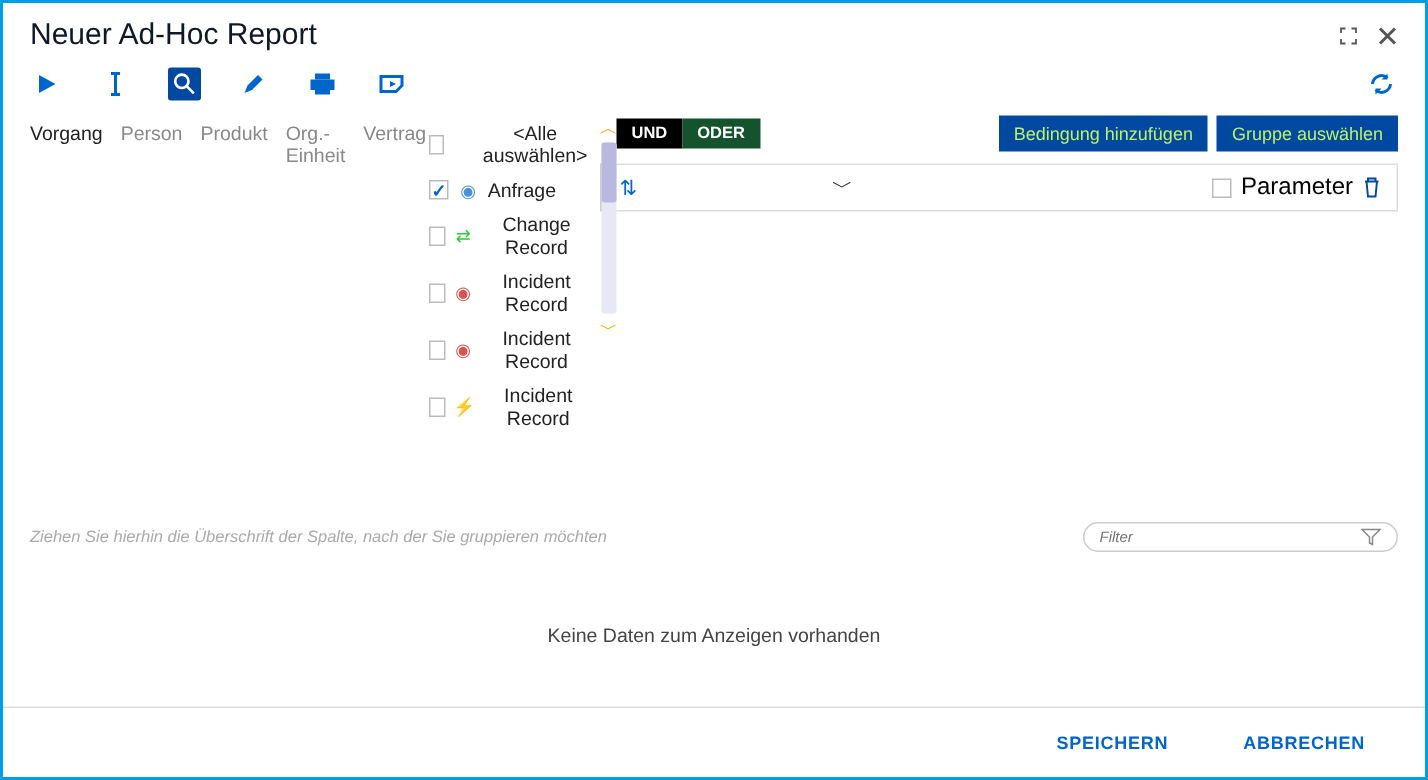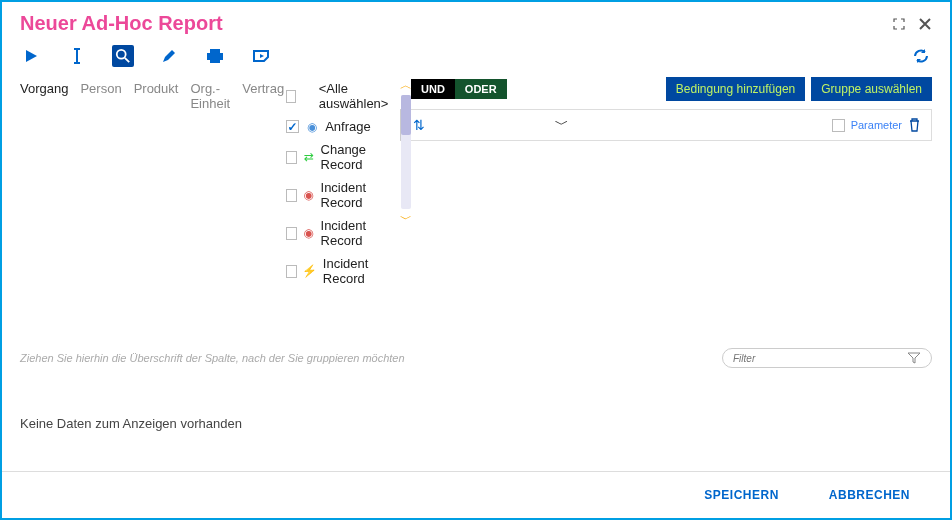--- a/index.html
+++ b/index.html
@@ -1,63 +1,63 @@
 <!DOCTYPE html>
 <html><head>
 <meta charset="utf-8">
 <style>
 * { box-sizing: border-box; margin: 0; padding: 0; }
 body { font-family: Arial, sans-serif; font-size: 13px; color: #333; background: #fff; }
 .dialog { width: 952px; height: 520px; border: 2px solid #009fe3; display: flex; flex-direction: column; }
 .header { display: flex; align-items: center; justify-content: space-between; padding: 10px 18px 6px 18px; }
-.title { font-size: 20px; font-weight: bold; color: #ec4899; }
+.title { font-size: 20px; font-weight: normal; color: #0f172a; }
 .header-icons { display: flex; gap: 12px; align-items: center; }
 .hdr-icon { width: 14px; height: 14px; cursor: pointer; display: flex; align-items: center; justify-content: center; color: #555; }
 .toolbar { display: flex; align-items: center; justify-content: space-between; padding: 4px 18px 10px 18px; }
 .toolbar-left { display: flex; align-items: center; gap: 24px; }
 .tb-btn { width: 22px; height: 22px; cursor: pointer; display: flex; align-items: center; justify-content: center; color: #0066cc; }
 .tb-btn.active { background: #0048a0; color: #fff; padding: 3px; border-radius: 2px; }
 .refresh { color: #0066cc; cursor: pointer; }
 .content { display: flex; flex: 1; padding: 0 18px; gap: 12px; min-height: 0; }
 .left-panel { width: 360px; display: flex; flex-direction: row; }
 .tabs { display: flex; gap: 12px; padding: 4px 0 10px 0; }
 .tab { cursor: pointer; color: #888; font-size: 13px; }
 .tab.active { color: #222; font-weight: 500; }
 .list-wrap { position: relative; flex: 1; display: flex; }
 .list { flex: 1; overflow: hidden; }
-.item { display: flex; align-items: center; gap: 6px; padding: 4px 2px; }
+.item { display: flex; align-items: center; gap: 6px; padding: 4px 2px; text-align: center; }
 .chkbox { width: 13px; height: 13px; border: 1px solid #bbb; background: #fff; cursor: pointer; display: flex; align-items: center; justify-content: center; }
 .chkbox.checked::after { content: "✓"; color: #0066cc; font-size: 12px; line-height: 1; font-weight: bold; }
 .item-icon { width: 14px; height: 14px; display: flex; align-items: center; justify-content: center; font-size: 12px; }
 .item-label { color: #222; }
 .scroll-col { width: 18px; display: flex; flex-direction: column; align-items: center; justify-content: space-between; padding: 2px 0 2px 0; height: 150px; }
 .chev { color: #f7a600; font-size: 12px; cursor: pointer; line-height: 1; }
 .scroll-track { flex: 1; width: 10px; background: #e8e8f5; margin: 4px 0; border-radius: 2px; position: relative; }
 .scroll-thumb { position: absolute; top: 0; left: 0; right: 0; height: 40px; background: #b8b8e0; border-radius: 2px; }
 .right-panel { flex: 1; display: flex; flex-direction: column; }
 .cond-header { display: flex; align-items: center; justify-content: space-between; margin-bottom: 8px; }
 .logic-group { display: flex; }
 .logic-btn { padding: 4px 10px; font-size: 11px; color: #fff; cursor: pointer; font-weight: bold; }
 .logic-und { background: #000000; margin-left: 19px; }
 .logic-oder { background: #14532d; }
 .cond-btns { display: flex; gap: 6px; }
 .btn-primary { background: #0048a0; color: #bef264; padding: 5px 10px; font-size: 12px; border: none; cursor: pointer; }
 .cond-row { display: flex; align-items: center; border: 1px solid #ddd; border-left: 3px solid #ccc; padding: 6px 10px; gap: 10px; margin-left: 8px; }
 .sort-icon { color: #0066cc; cursor: pointer; font-size: 14px; }
 .dropdown-arrow { margin-left: auto; margin-right: auto; cursor: pointer; font-size: 14px; }
 .param-group { display: flex; align-items: center; gap: 6px; margin-left: auto; }
-.param-label { color: #3b82f6; font-size: 11px; }
+.param-label { color: #000000; font-size: 16px; }
 .trash { color: #0048a0; cursor: pointer; font-size: 14px; }
 .grid-area { padding: 8px 18px 0 18px; }
 .group-bar { display: flex; align-items: center; justify-content: space-between; padding: 8px 0; }
 .group-hint { color: #aaa; font-size: 11px; font-style: italic; }
 .filter-box { display: flex; align-items: center; border: 1px solid #ccc; border-radius: 14px; padding: 3px 10px; width: 210px; }
 .filter-input { border: none; outline: none; flex: 1; font-size: 10px; font-style: italic; color: #999; background: transparent; }
 .filter-icon { color: #888; font-size: 13px; }
-.nodata { color: #444; padding: 40px 0; font-size: 13px; }
+.nodata { text-align: center; color: #444; padding: 40px 0; font-size: 13px; }
 .footer { border-top: 1px solid #ddd; display: flex; justify-content: flex-end; gap: 50px; padding: 16px 40px; margin-top: auto; }
 .foot-btn { color: #0066cc; font-weight: bold; font-size: 12px; cursor: pointer; background: none; border: none; letter-spacing: 0.5px; }
 svg { display: block; }
 </style>
 </head>
 <body>
 
 <div class="dialog">
 
   <div class="header">

